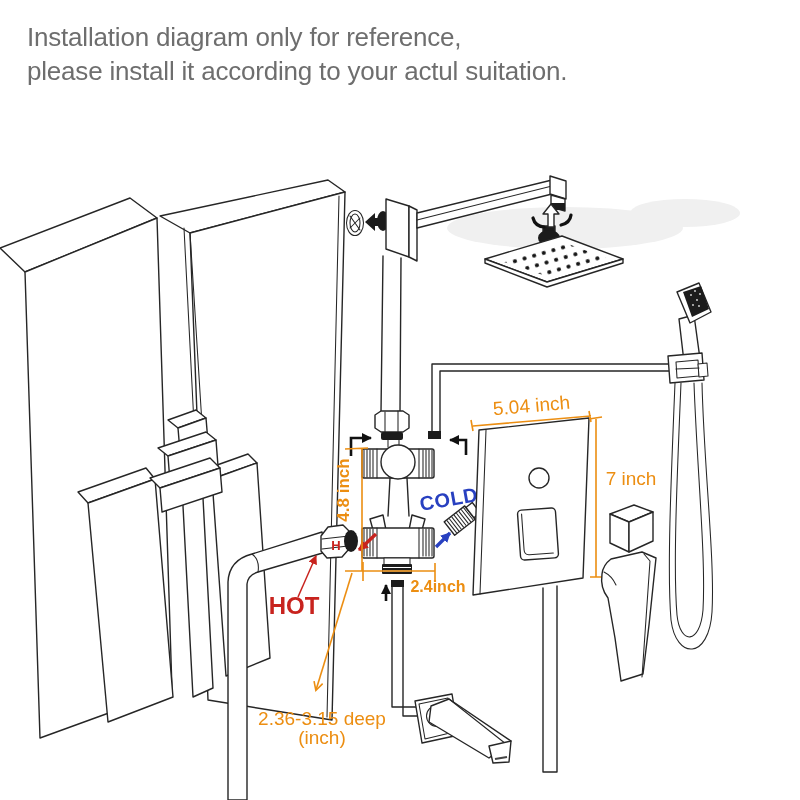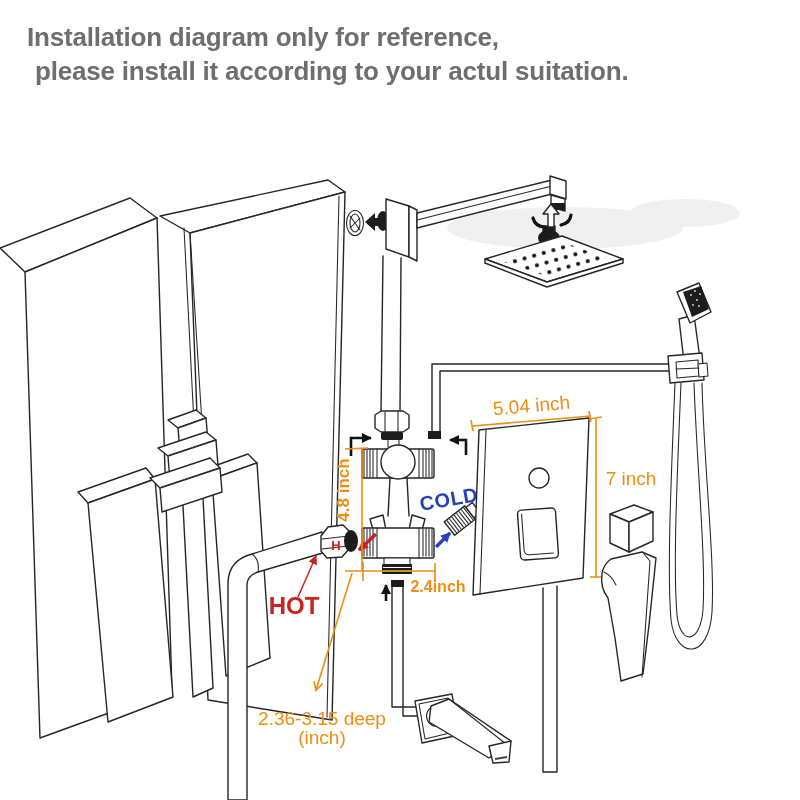--- a/index.html
+++ b/index.html
@@ -1,20 +1,20 @@
 <!DOCTYPE html>
 <html style="--dim_orange: #EC8E12; --hot_red: #C8231E; --cold_blue: #2840C0; --line_black: #262626; --title_gray: #6E6E6E; --shadow_gray: #F0F0F0;"><head>
 <meta charset="utf-8">
 <style>
   html,body{margin:0;padding:0}
   body{width:800px;height:800px;background:#fff;position:relative;overflow:hidden;
        font-family:"Liberation Sans",sans-serif}
-  .title{position:absolute;left:27px;top:20px;font-weight:bold;font-size:26px;line-height:34px;
+  .title{position:absolute;left:27px;top:20px;font-weight:normal;font-size:26px;line-height:34px;
          color:var(--title_gray,#6e6e6e);letter-spacing:-0.2px;white-space:nowrap}
-  .title .l2{margin-left:8px}
+  .title .l2{}
   svg{position:absolute;left:0;top:0}
   .oln{fill:#fff;stroke:#262626;stroke-width:1.4;stroke-linejoin:round}
   .ln{fill:none;stroke:#262626;stroke-width:1.4;stroke-linejoin:round;stroke-linecap:round}
   .thin{stroke-width:1.05}
   .dark{fill:#1c1c1c;stroke:none}
   .blk{fill:none;stroke:#111;stroke-width:2.6}
   .org{fill:none;stroke:var(--dim_orange,#EC8E12);stroke-width:1.6}
   .shadow{fill:var(--shadow_gray,#F0F0F0);stroke:none}
   text{user-select:none}
   .t-org{fill:var(--dim_orange,#EC8E12);font-size:19px}

